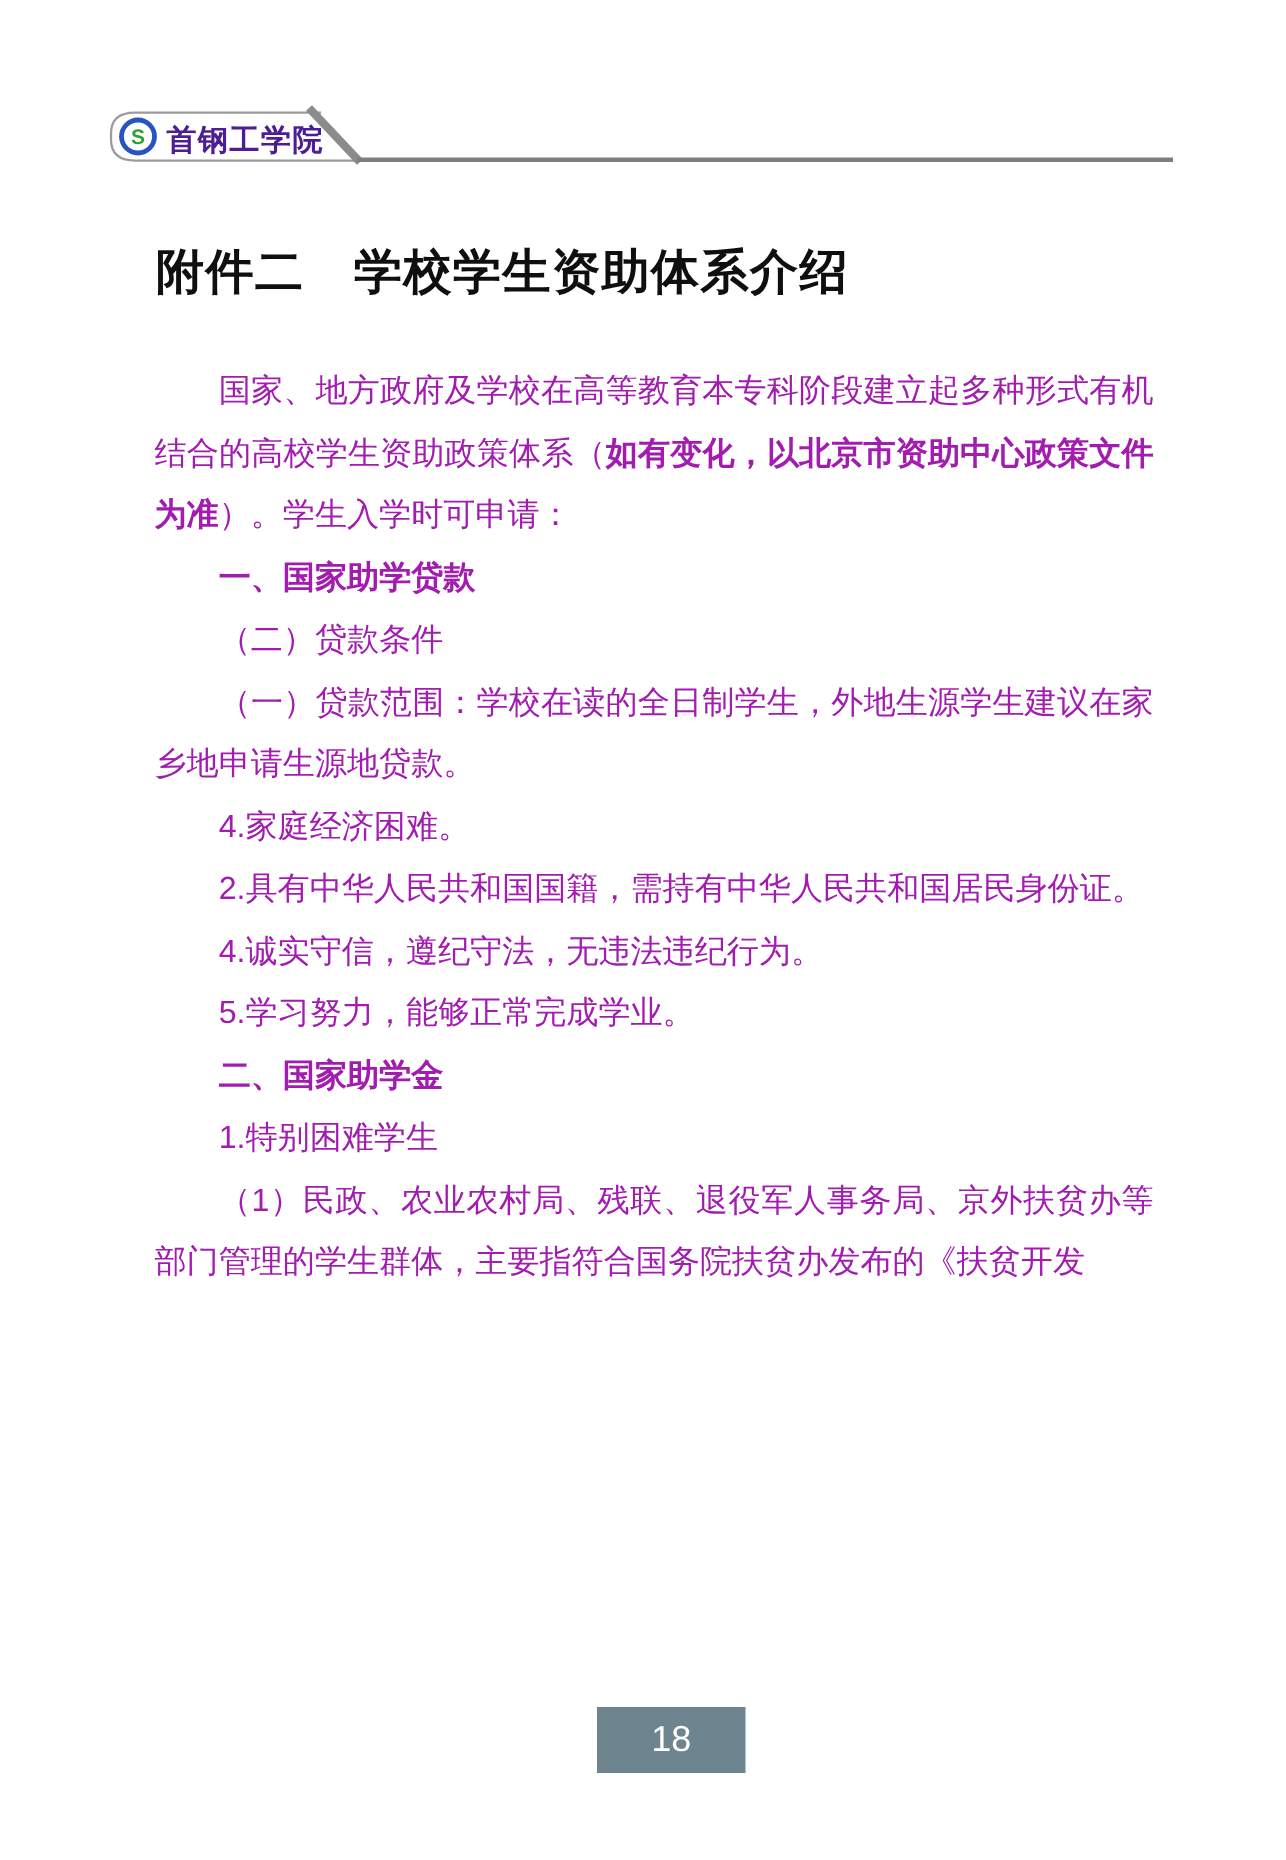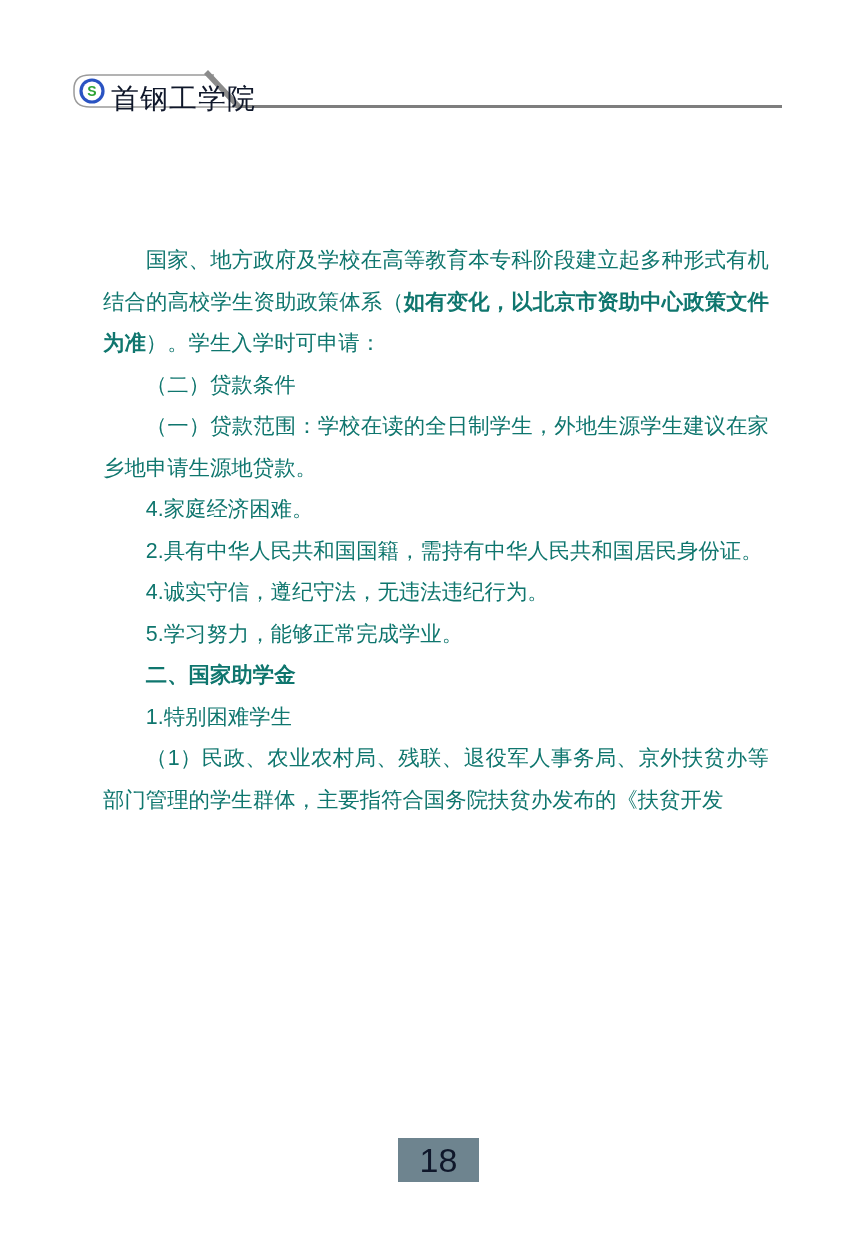--- a/index.html
+++ b/index.html
@@ -9,38 +9,38 @@
     height: 1240px;
     background: #ffffff;
     margin: 0 auto;
     overflow: hidden;
     font-family: "Liberation Sans", "DejaVu Sans", sans-serif;
   }
   .header-svg { position: absolute; left: 0; top: 0; width: 857px; height: 130px; }
   .logo { position: absolute; left: 79px; top: 78px; width: 26px; height: 26px; }
   .school-name {
     position: absolute; left: 111px; top: 80px;
-    font-size: 28px; font-weight: 400; color: #0f172a;
+    font-size: 20px; font-weight: 700; color: #4c1d95;
     letter-spacing: 1px; white-space: nowrap;
   }
   .doc-title {
     position: absolute; left: 104px; top: 160px;
     font-size: 32px; font-weight: 700; color: #0f0f0f;
     letter-spacing: 1px; white-space: nowrap; margin: 0;
   }
   .doc-body {
     position: absolute; left: 103px; top: 240px; width: 666px;
-    font-size: 21.4px; line-height: 41.5px; color: #0f766e;
+    font-size: 21.4px; line-height: 41.5px; color: #a21caf;
   }
   .doc-body p { margin: 0; text-indent: 2em; text-align: justify; }
   .doc-body .bold { font-weight: 700; }
   .page-badge {
-    position: absolute; left: 398px; top: 1138px; width: 81px; height: 44px;
+    position: absolute; left: 398px; top: 1138px; width: 99px; height: 44px;
     display: flex; align-items: center; justify-content: center;
-    color: #0f172a; font-size: 34px;
+    color: #ffffff; font-size: 24px;
   }
 </style>
 </head>
 <body>
 
 <div class="page">
 
   <svg class="header-svg" viewBox="0 0 857 130" xmlns="http://www.w3.org/2000/svg" aria-hidden="true">
     <path d="M 214 75 L 90 75 Q 74 75 74 89 L 74 93 Q 74 107 90 107 L 240 107" fill="none" stroke="#9b9b9b" stroke-width="1.5"></path>
     <path d="M 206 72 L 240 108" fill="none" stroke="#8b8b8b" stroke-width="5.5"></path>
@@ -48,23 +48,25 @@
   </svg>
 
   <svg class="logo" viewBox="0 0 26 26" xmlns="http://www.w3.org/2000/svg" aria-hidden="true">
     <circle cx="13" cy="13" r="12.6" fill="#2a53c2"></circle>
     <circle cx="13" cy="13" r="9.4" fill="#ffffff"></circle>
     <text x="13" y="18.2" text-anchor="middle" font-family="Liberation Sans, DejaVu Sans, sans-serif" font-size="14" font-weight="bold" fill="#2da334">S</text>
   </svg>
 
   <span class="school-name">首钢工学院</span>
 
+  <h1 class="doc-title">附件二　学校学生资助体系介绍</h1>
 
   <div class="doc-body">
       <p><span>国家、地方政府及学校在高等教育本专科阶段建立起多种形式有机结合的高校学生资助政策体系（</span><span class="bold">如有变化，以北京市资助中心政策文件为准</span><span>）。学生入学时可申请：</span></p>
+      <p><span class="bold">一、国家助学贷款</span></p>
       <p><span>（二）贷款条件</span></p>
       <p><span>（一）贷款范围：学校在读的全日制学生，外地生源学生建议在家乡地申请生源地贷款。</span></p>
       <p><span>4.家庭经济困难。</span></p>
       <p><span>2.具有中华人民共和国国籍，需持有中华人民共和国居民身份证。</span></p>
       <p><span>4.诚实守信，遵纪守法，无违法违纪行为。</span></p>
       <p><span>5.学习努力，能够正常完成学业。</span></p>
       <p><span class="bold">二、国家助学金</span></p>
       <p><span>1.特别困难学生</span></p>
       <p><span>（1）民政、农业农村局、残联、退役军人事务局、京外扶贫办等部门管理的学生群体，主要指符合国务院扶贫办发布的《扶贫开发</span></p>
     </div>

